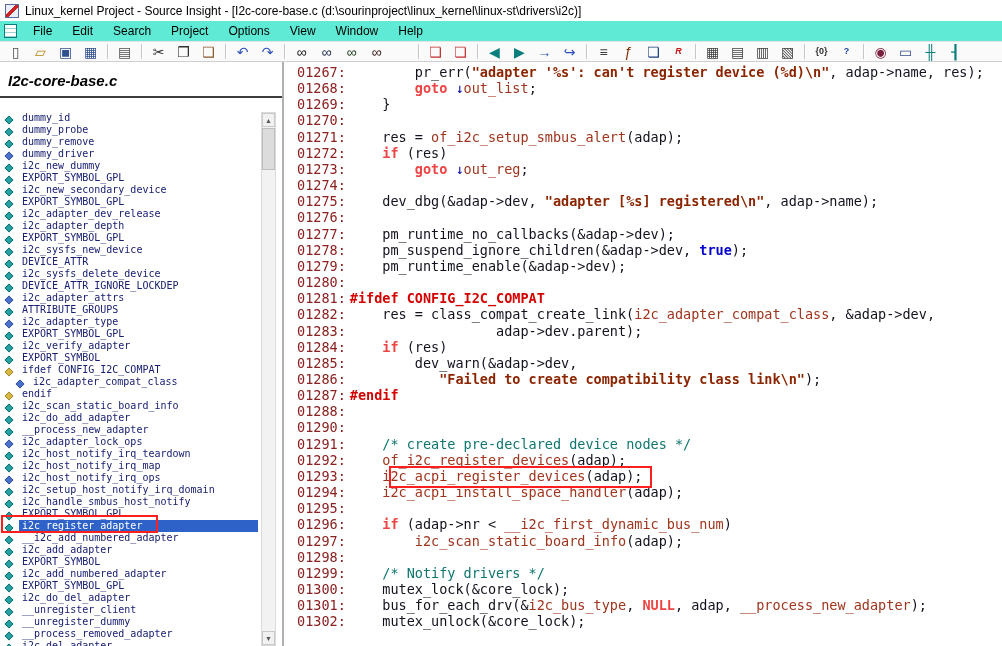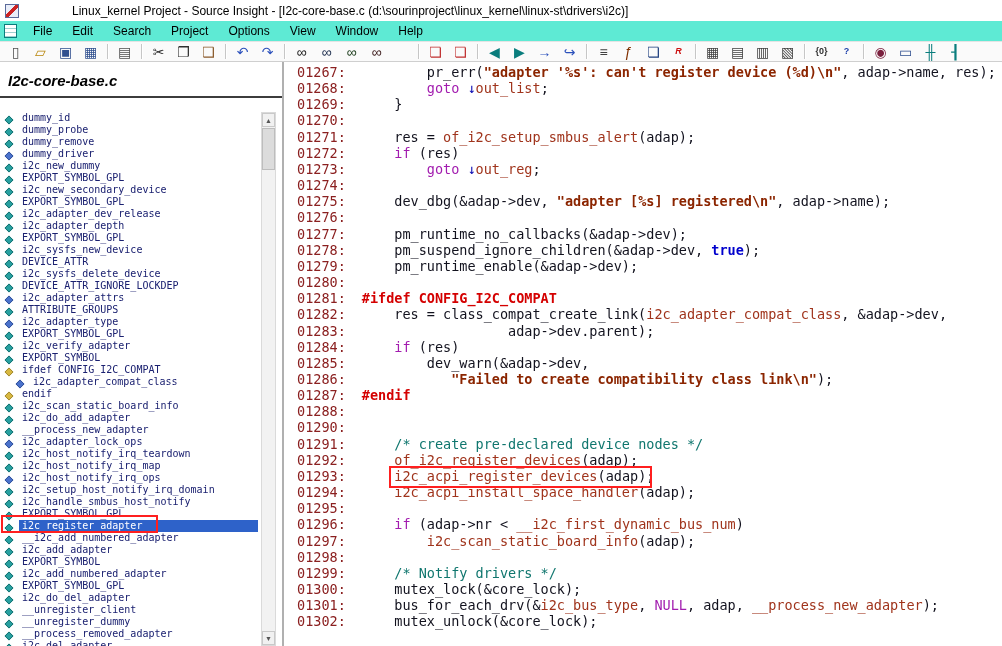--- a/index.html
+++ b/index.html
@@ -6,21 +6,21 @@
   html,body { margin:0; padding:0; }
   body {
     width:1002px; height:646px; position:relative; overflow:hidden;
     background:#ffffff; font-family:"Liberation Sans", sans-serif; color:#000;
   }
 
   
   .titlebar {
     position:absolute; top:0; left:0; right:0; height:21px;
     display:flex; align-items:center; padding-left:5px;
-    background:#ffffff; font-size:12px;gap:47px;
+    background:#ffffff; font-size:12px;
   }
   .app-icon {
     width:14px; height:14px; margin-right:6px; flex:none;
     border:1px solid #5a6a9a;
     background:linear-gradient(135deg,#e9edf8 38%,#cc2222 38%,#cc2222 62%,#e9edf8 62%);
   }
   .title-text { white-space:nowrap; }
 
   
   .menubar {
@@ -88,23 +88,23 @@
   .sb-down { bottom:0; }
   .sb-thumb { position:absolute; left:0; top:15px; width:13px; height:42px; background:#dcdcdc; border:1px solid #bdbdbd; }
 
   
   .editor {
     flex:1; position:relative; background:#fff; overflow:hidden;
     padding:2px 0 0 13px;
     font-family:"DejaVu Sans Mono", monospace; font-size:13.5px; line-height:16.17px;
   }
   .code-line { white-space:pre; height:16.17px; }
-  .ln   { color:#8b2020; margin-right:16px; }
+  .ln   { color:#8b2020; margin-right:4px; }
   .sg-t { color:#12121e; }
-  .sg-k { color:#a21caf; font-weight:normal; }
+  .sg-k { color:#ef4444; font-weight:bold; }
   .sg-s { color:#8b2500; font-weight:bold; }
   .sg-c { color:#0f766e; }
   .sg-p { color:#d40000; font-weight:bold; }
   .sg-f { color:#a0341c; }
   .sg-b { color:#0000cd; font-weight:bold; }
   .sg-a { color:#0000b0; }
 
   
   .red-box { position:absolute; border:2px solid #ff1f1f; pointer-events:none; z-index:10; }
   #box-symbol { left:1px;  top:515px; width:157px; height:18px; }

